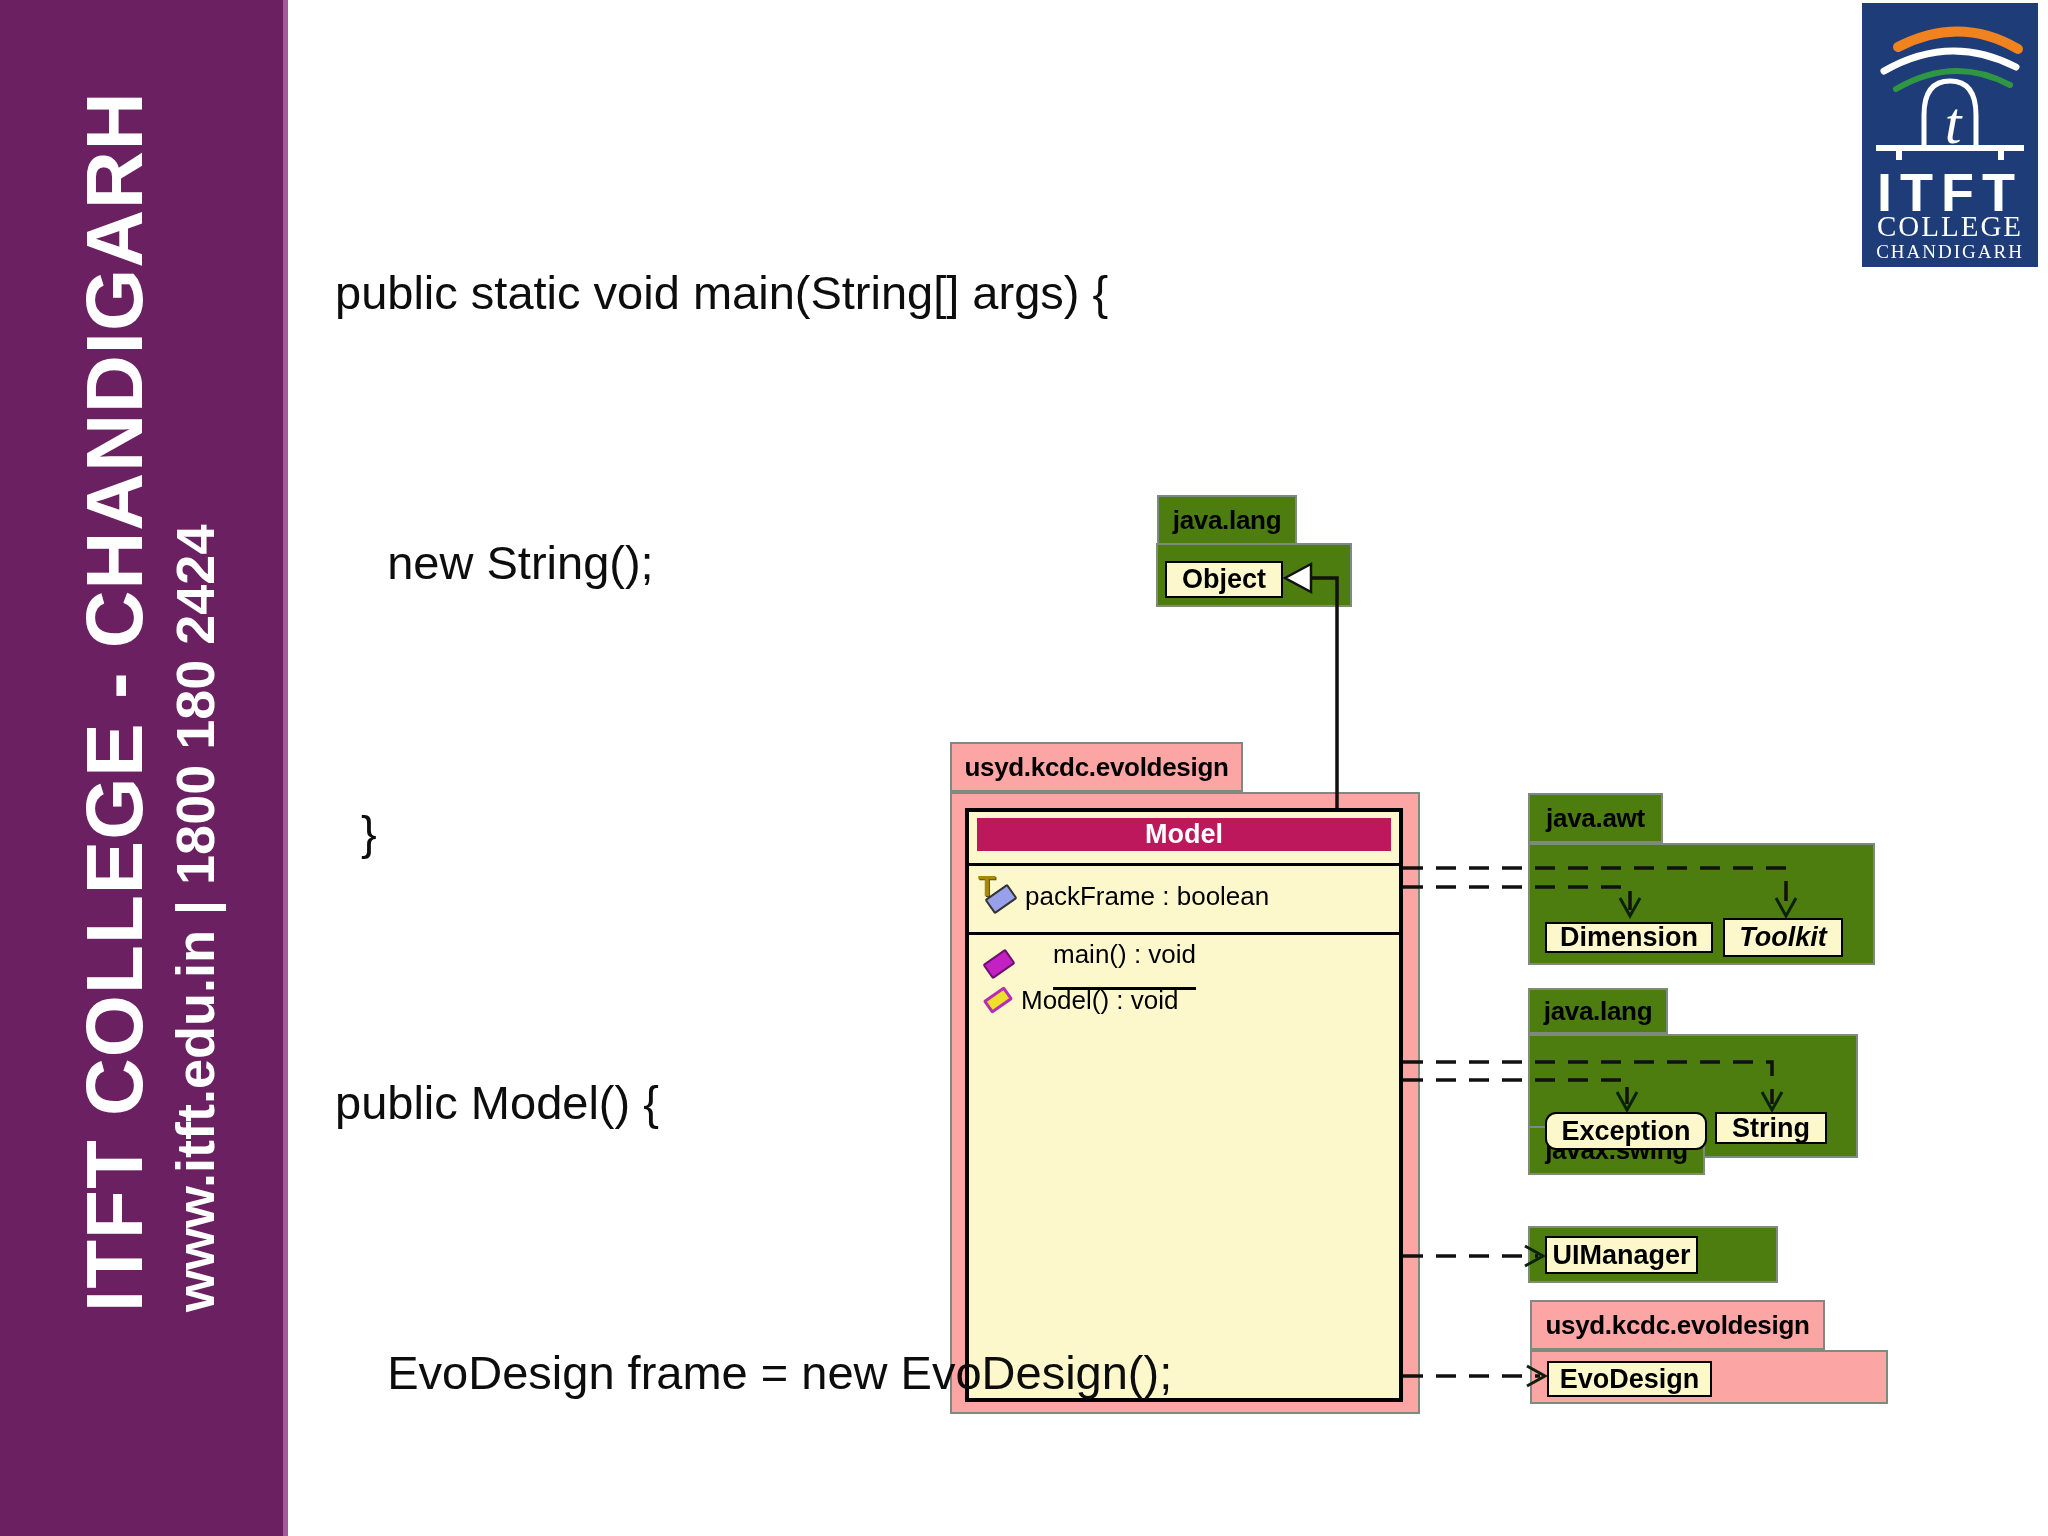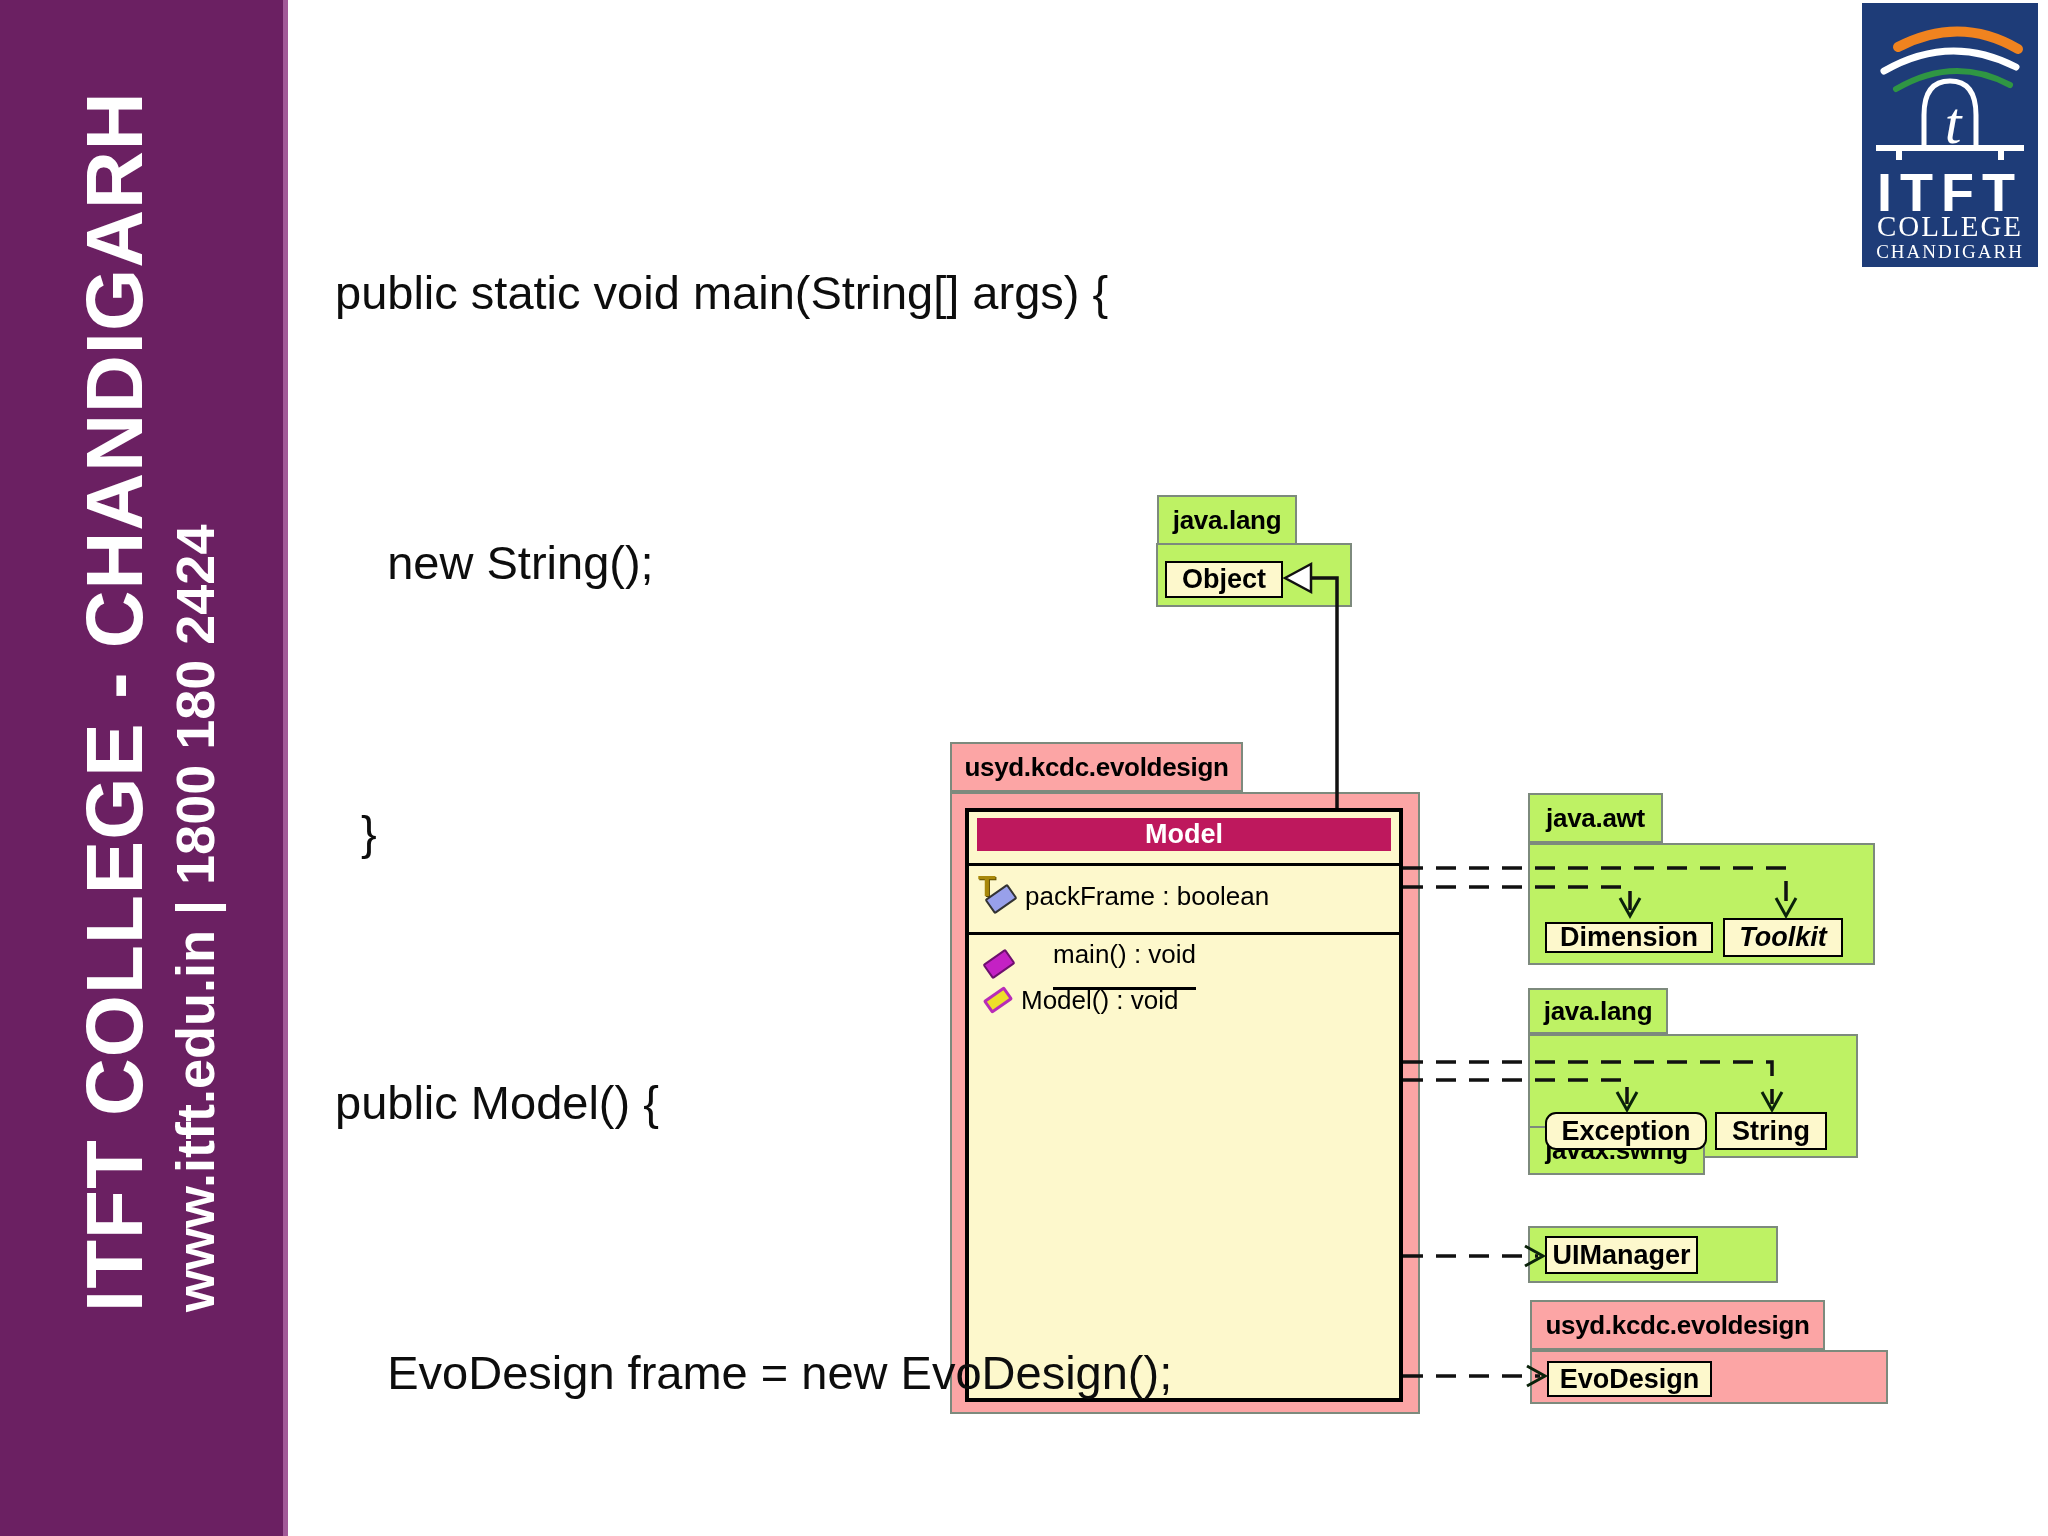--- a/index.html
+++ b/index.html
@@ -24,21 +24,21 @@
     font-size:47px;line-height:90px;color:#0d0d0d;white-space:pre;
   }
   
   .tab,.pkg,.clsbox{position:absolute;box-sizing:border-box;}
   .tab{
     border:2px solid #7d8a7d;display:flex;align-items:center;justify-content:center;
     font-weight:bold;font-size:26px;color:#000;z-index:2;letter-spacing:-0.3px;
   }
   .pkg{border:2px solid #7d8a7d;z-index:1;}
   .bright{background:#fca5a5;}
-  .sage{background:#bef264;}
+  .sage{background:#4d7c0f;}
   .clsbox{
     background:#FDF8CC;border:2px solid #000;z-index:3;
     display:flex;align-items:center;justify-content:center;
     font-weight:bold;font-size:27px;color:#000;
   }
   .italic{font-style:italic;}
   
   .model-box{
     position:absolute;left:965px;top:808px;width:438px;height:594px;
     background:#FDF8CC;border:4px solid #000;box-sizing:border-box;z-index:3;
@@ -133,21 +133,21 @@
     <span>Toolkit</span>
   </div>
 
   <div class="pkg sage" style="left:1528px;top:1034px;width:330px;height:124px;"></div>
   <div class="tab sage" style="left:1528px;top:988px;width:140px;height:46px;">
     <span>java.lang</span>
   </div>
   <div class="clsbox" style="left:1545px;top:1112px;width:162px;height:38px;border-radius:11px;">
     <span>Exception</span>
   </div>
-  <div class="clsbox" style="left:1715px;top:1112px;width:112px;height:38px;">
+  <div class="clsbox" style="left:1715px;top:1112px;width:112px;height:32px;">
     <span>String</span>
   </div>
 
   <div class="pkg sage" style="left:1528px;top:1226px;width:250px;height:57px;"></div>
   <div class="tab sage" style="left:1528px;top:1126px;width:177px;height:49px;">
     <span>javax.swing</span>
   </div>
   <div class="clsbox" style="left:1545px;top:1236px;width:153px;height:38px;">
     <span>UIManager</span>
   </div>

